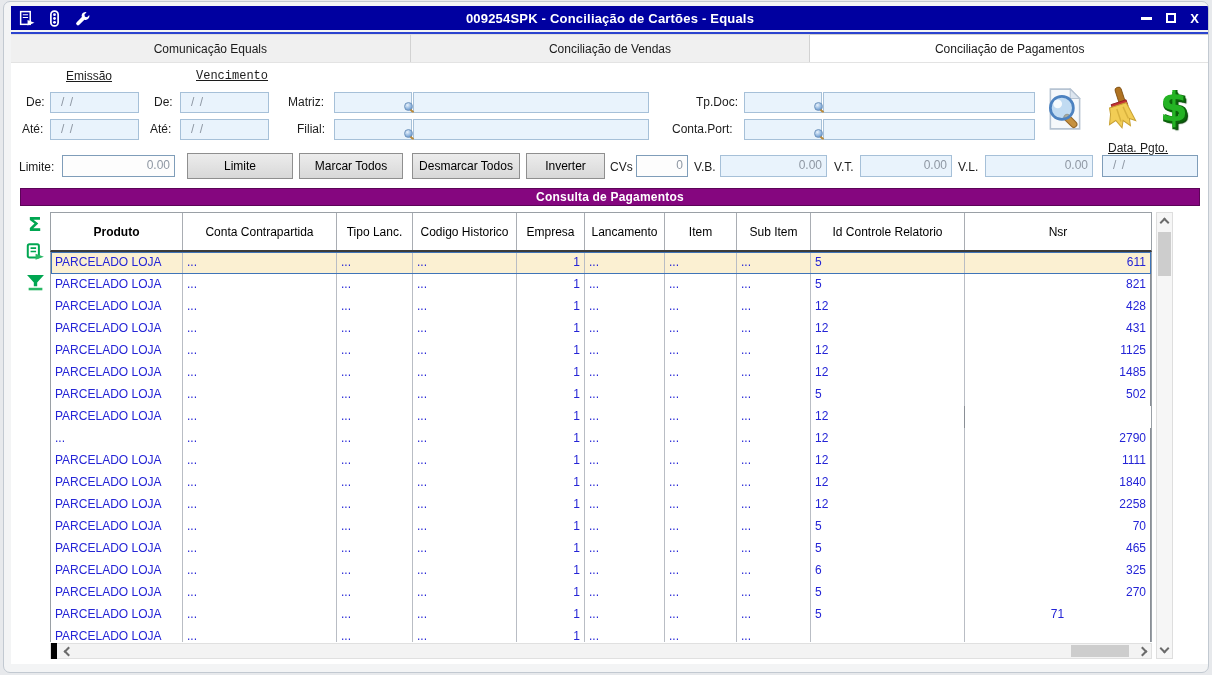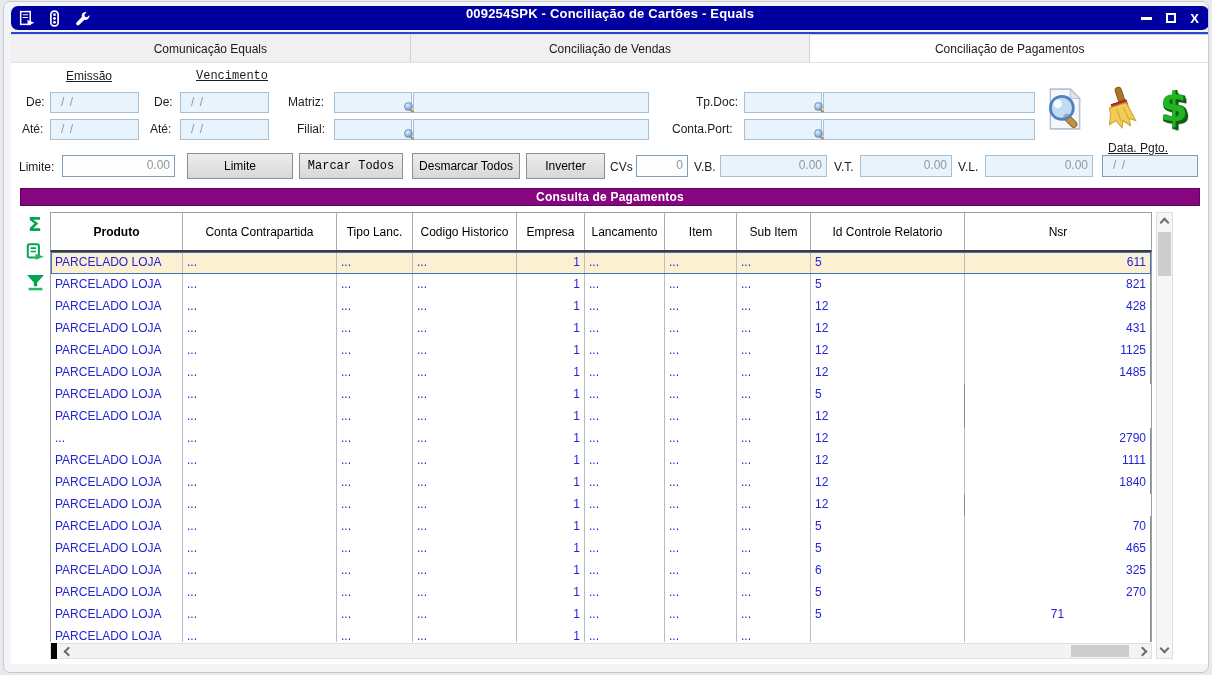--- a/index.html
+++ b/index.html
@@ -3,21 +3,21 @@
 <meta charset="utf-8">
 <style>
   * { margin:0; padding:0; box-sizing:border-box; }
   html,body { width:1212px; height:675px; background:#e7e9ec; font-family:"Liberation Sans", sans-serif; overflow:hidden; }
   .app { position:relative; width:1212px; height:675px; background:#e7e9ec; }
   .window { position:absolute; left:3px; top:1px; width:1206px; height:672px;
             background:#f3f4f5; border:1px solid #c2c9d1; border-radius:7px; overflow:hidden; }
 
   
   .titlebar { position:absolute; left:7px; top:4px; width:1198px; height:24px; background:#0000a0;
-              display:flex; color:#fff;border-radius:7px; }
+              display:flex; align-items:center; color:#fff; }
   .tb-icons { display:flex; gap:11px; padding-left:7px; align-items:center; }
   .tb-icon { width:17px; height:17px; display:inline-block; }
   .tb-title { position:absolute; left:0; right:0; text-align:center; font-size:13px; font-weight:bold; letter-spacing:0.2px; }
   .tb-ctrls { position:absolute; right:10px; top:0; height:24px; display:flex; gap:14px; align-items:center; }
   .tb-min { width:11px; height:3px; background:#fff; }
   .tb-max { width:10px; height:10px; border:2px solid #fff; }
   .tb-close { font-size:13px; font-weight:bold; color:#fff; line-height:1; }
   .blue-line { position:absolute; left:7px; top:30px; width:1198px; height:2px; background:#2b43cf; }
 
   
@@ -181,21 +181,21 @@
       <line x1="24" y1="20" x2="29" y2="31" stroke="#d8b23e" stroke-width="1.4"></line>
     </svg>
   </div>
   <div class="bigicon dollar" style="left:1150px; top:82px; width:40px; height:46px; text-align:center;">$</div>
   <div class="lbl u" style="left:1104px; top:139px;">Data. Pgto.</div>
 
   <div class="lbl" style="left:15px; top:158px;">Limite:</div>
   <div class="fld white right" style="left:58px; top:153px; width:113px; height:22px;">0.00</div>
 
   <div class="btn" style="left:183px; top:151px; width:106px;">Limite</div>
-  <div class="btn" style="left:295px; top:151px; width:104px;font-family:Liberation Mono, monospace;">Marcar Todos</div>
+  <div class="btn" style="left:295px; top:151px; width:104px;">Marcar Todos</div>
   <div class="btn" style="left:408px; top:151px; width:108px;">Desmarcar Todos</div>
   <div class="btn" style="left:522px; top:151px; width:79px;">Inverter</div>
 
   <div class="lbl" style="left:606px; top:158px;">CVs</div>
   <div class="fld white right" style="left:632px; top:153px; width:52px; height:22px;">0</div>
   <div class="lbl" style="left:690px; top:158px;">V.B.</div>
   <div class="fld right" style="left:716px; top:153px; width:107px; height:22px;">0.00</div>
   <div class="lbl" style="left:830px; top:158px;text-align:center;">V.T.</div>
   <div class="fld right" style="left:856px; top:153px; width:92px; height:22px;">0.00</div>
   <div class="lbl" style="left:954px; top:158px;">V.L.</div>
@@ -308,20 +308,21 @@
         <div class="trow">
           <div class="tcell" style="width: 132px; text-align: left;">PARCELADO LOJA</div>
           <div class="tcell" style="width: 154px; text-align: left;">...</div>
           <div class="tcell" style="width: 76px; text-align: left;">...</div>
           <div class="tcell" style="width: 104px; text-align: left;">...</div>
           <div class="tcell" style="width: 68px; text-align: right;">1</div>
           <div class="tcell" style="width: 80px; text-align: left;">...</div>
           <div class="tcell" style="width: 72px; text-align: left;">...</div>
           <div class="tcell" style="width: 74px; text-align: left;">...</div>
           <div class="tcell" style="width: 154px; text-align: left;">5</div>
+          <div class="tcell" style="width: 186px; text-align: right;">502</div>
         </div>
         <div class="trow">
           <div class="tcell" style="width: 132px; text-align: left;">PARCELADO LOJA</div>
           <div class="tcell" style="width: 154px; text-align: left;">...</div>
           <div class="tcell" style="width: 76px; text-align: left;">...</div>
           <div class="tcell" style="width: 104px; text-align: left;">...</div>
           <div class="tcell" style="width: 68px; text-align: right;">1</div>
           <div class="tcell" style="width: 80px; text-align: left;">...</div>
           <div class="tcell" style="width: 72px; text-align: left;">...</div>
           <div class="tcell" style="width: 74px; text-align: left;">...</div>
@@ -366,20 +367,21 @@
         <div class="trow">
           <div class="tcell" style="width: 132px; text-align: left;">PARCELADO LOJA</div>
           <div class="tcell" style="width: 154px; text-align: left;">...</div>
           <div class="tcell" style="width: 76px; text-align: left;">...</div>
           <div class="tcell" style="width: 104px; text-align: left;">...</div>
           <div class="tcell" style="width: 68px; text-align: right;">1</div>
           <div class="tcell" style="width: 80px; text-align: left;">...</div>
           <div class="tcell" style="width: 72px; text-align: left;">...</div>
           <div class="tcell" style="width: 74px; text-align: left;">...</div>
           <div class="tcell" style="width: 154px; text-align: left;">12</div>
+          <div class="tcell" style="width: 186px; text-align: right;">2258</div>
         </div>
         <div class="trow">
           <div class="tcell" style="width: 132px; text-align: left;">PARCELADO LOJA</div>
           <div class="tcell" style="width: 154px; text-align: left;">...</div>
           <div class="tcell" style="width: 76px; text-align: left;">...</div>
           <div class="tcell" style="width: 104px; text-align: left;">...</div>
           <div class="tcell" style="width: 68px; text-align: right;">1</div>
           <div class="tcell" style="width: 80px; text-align: left;">...</div>
           <div class="tcell" style="width: 72px; text-align: left;">...</div>
           <div class="tcell" style="width: 74px; text-align: left;">...</div>

